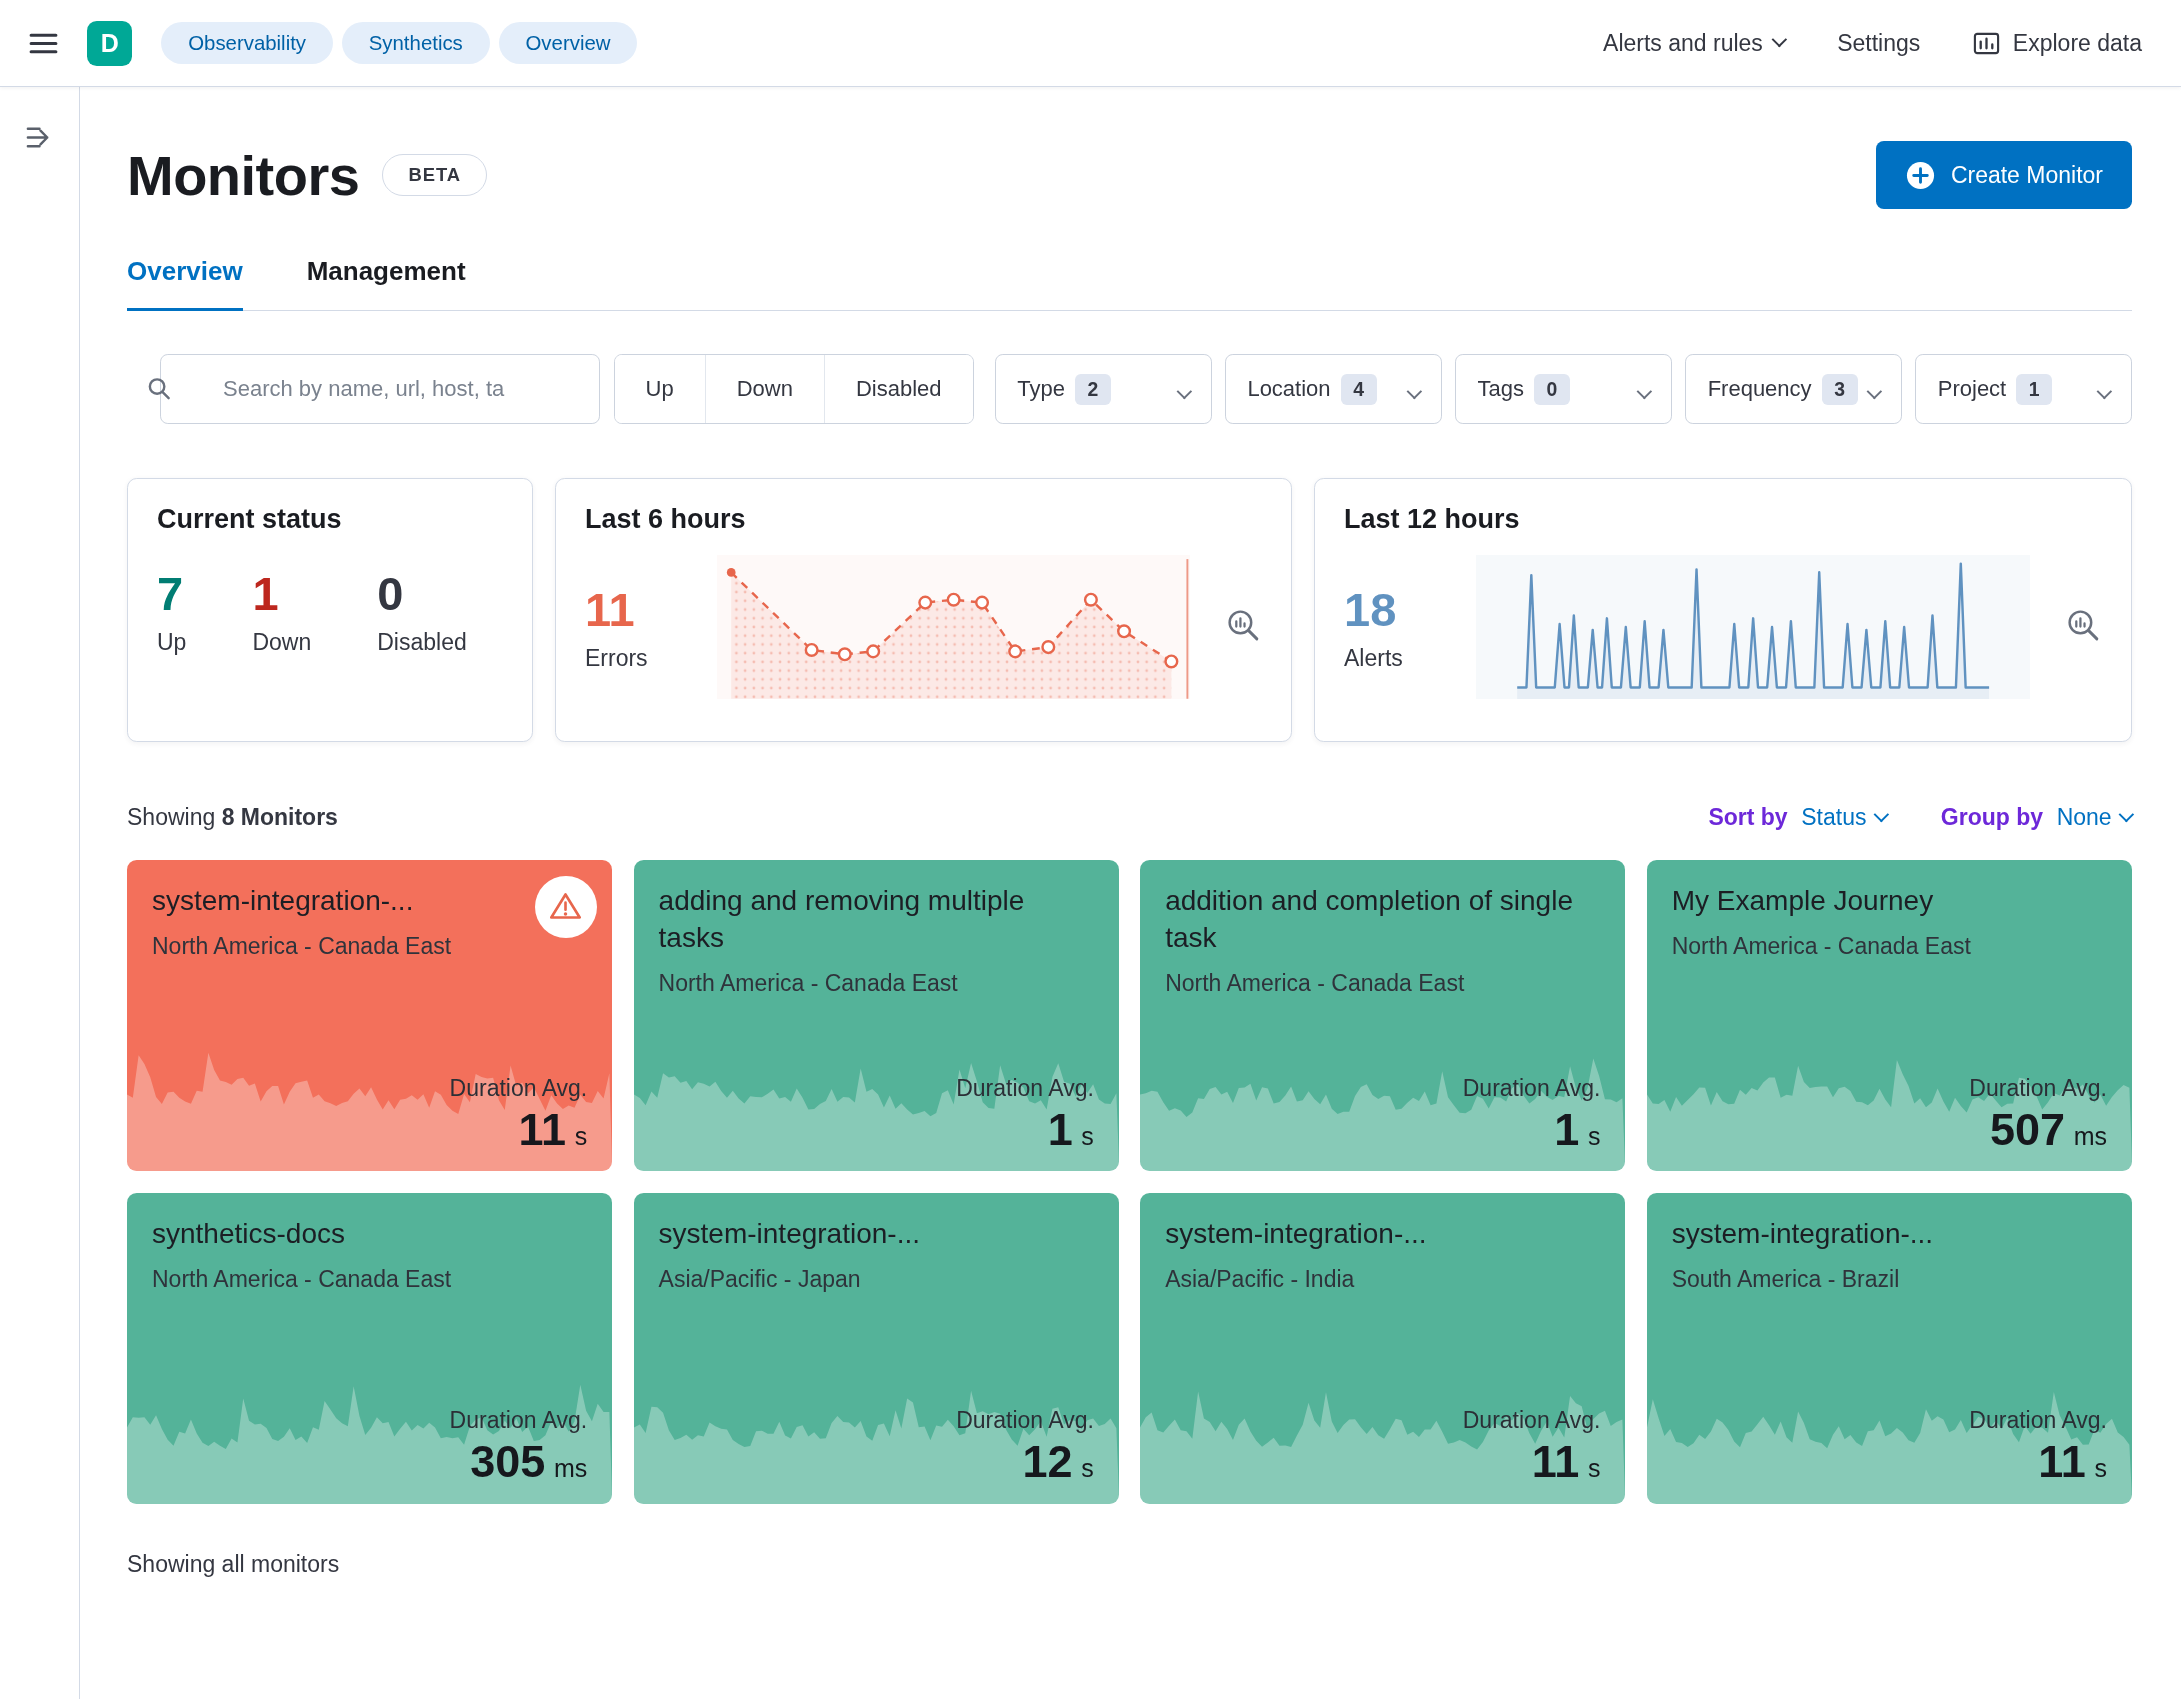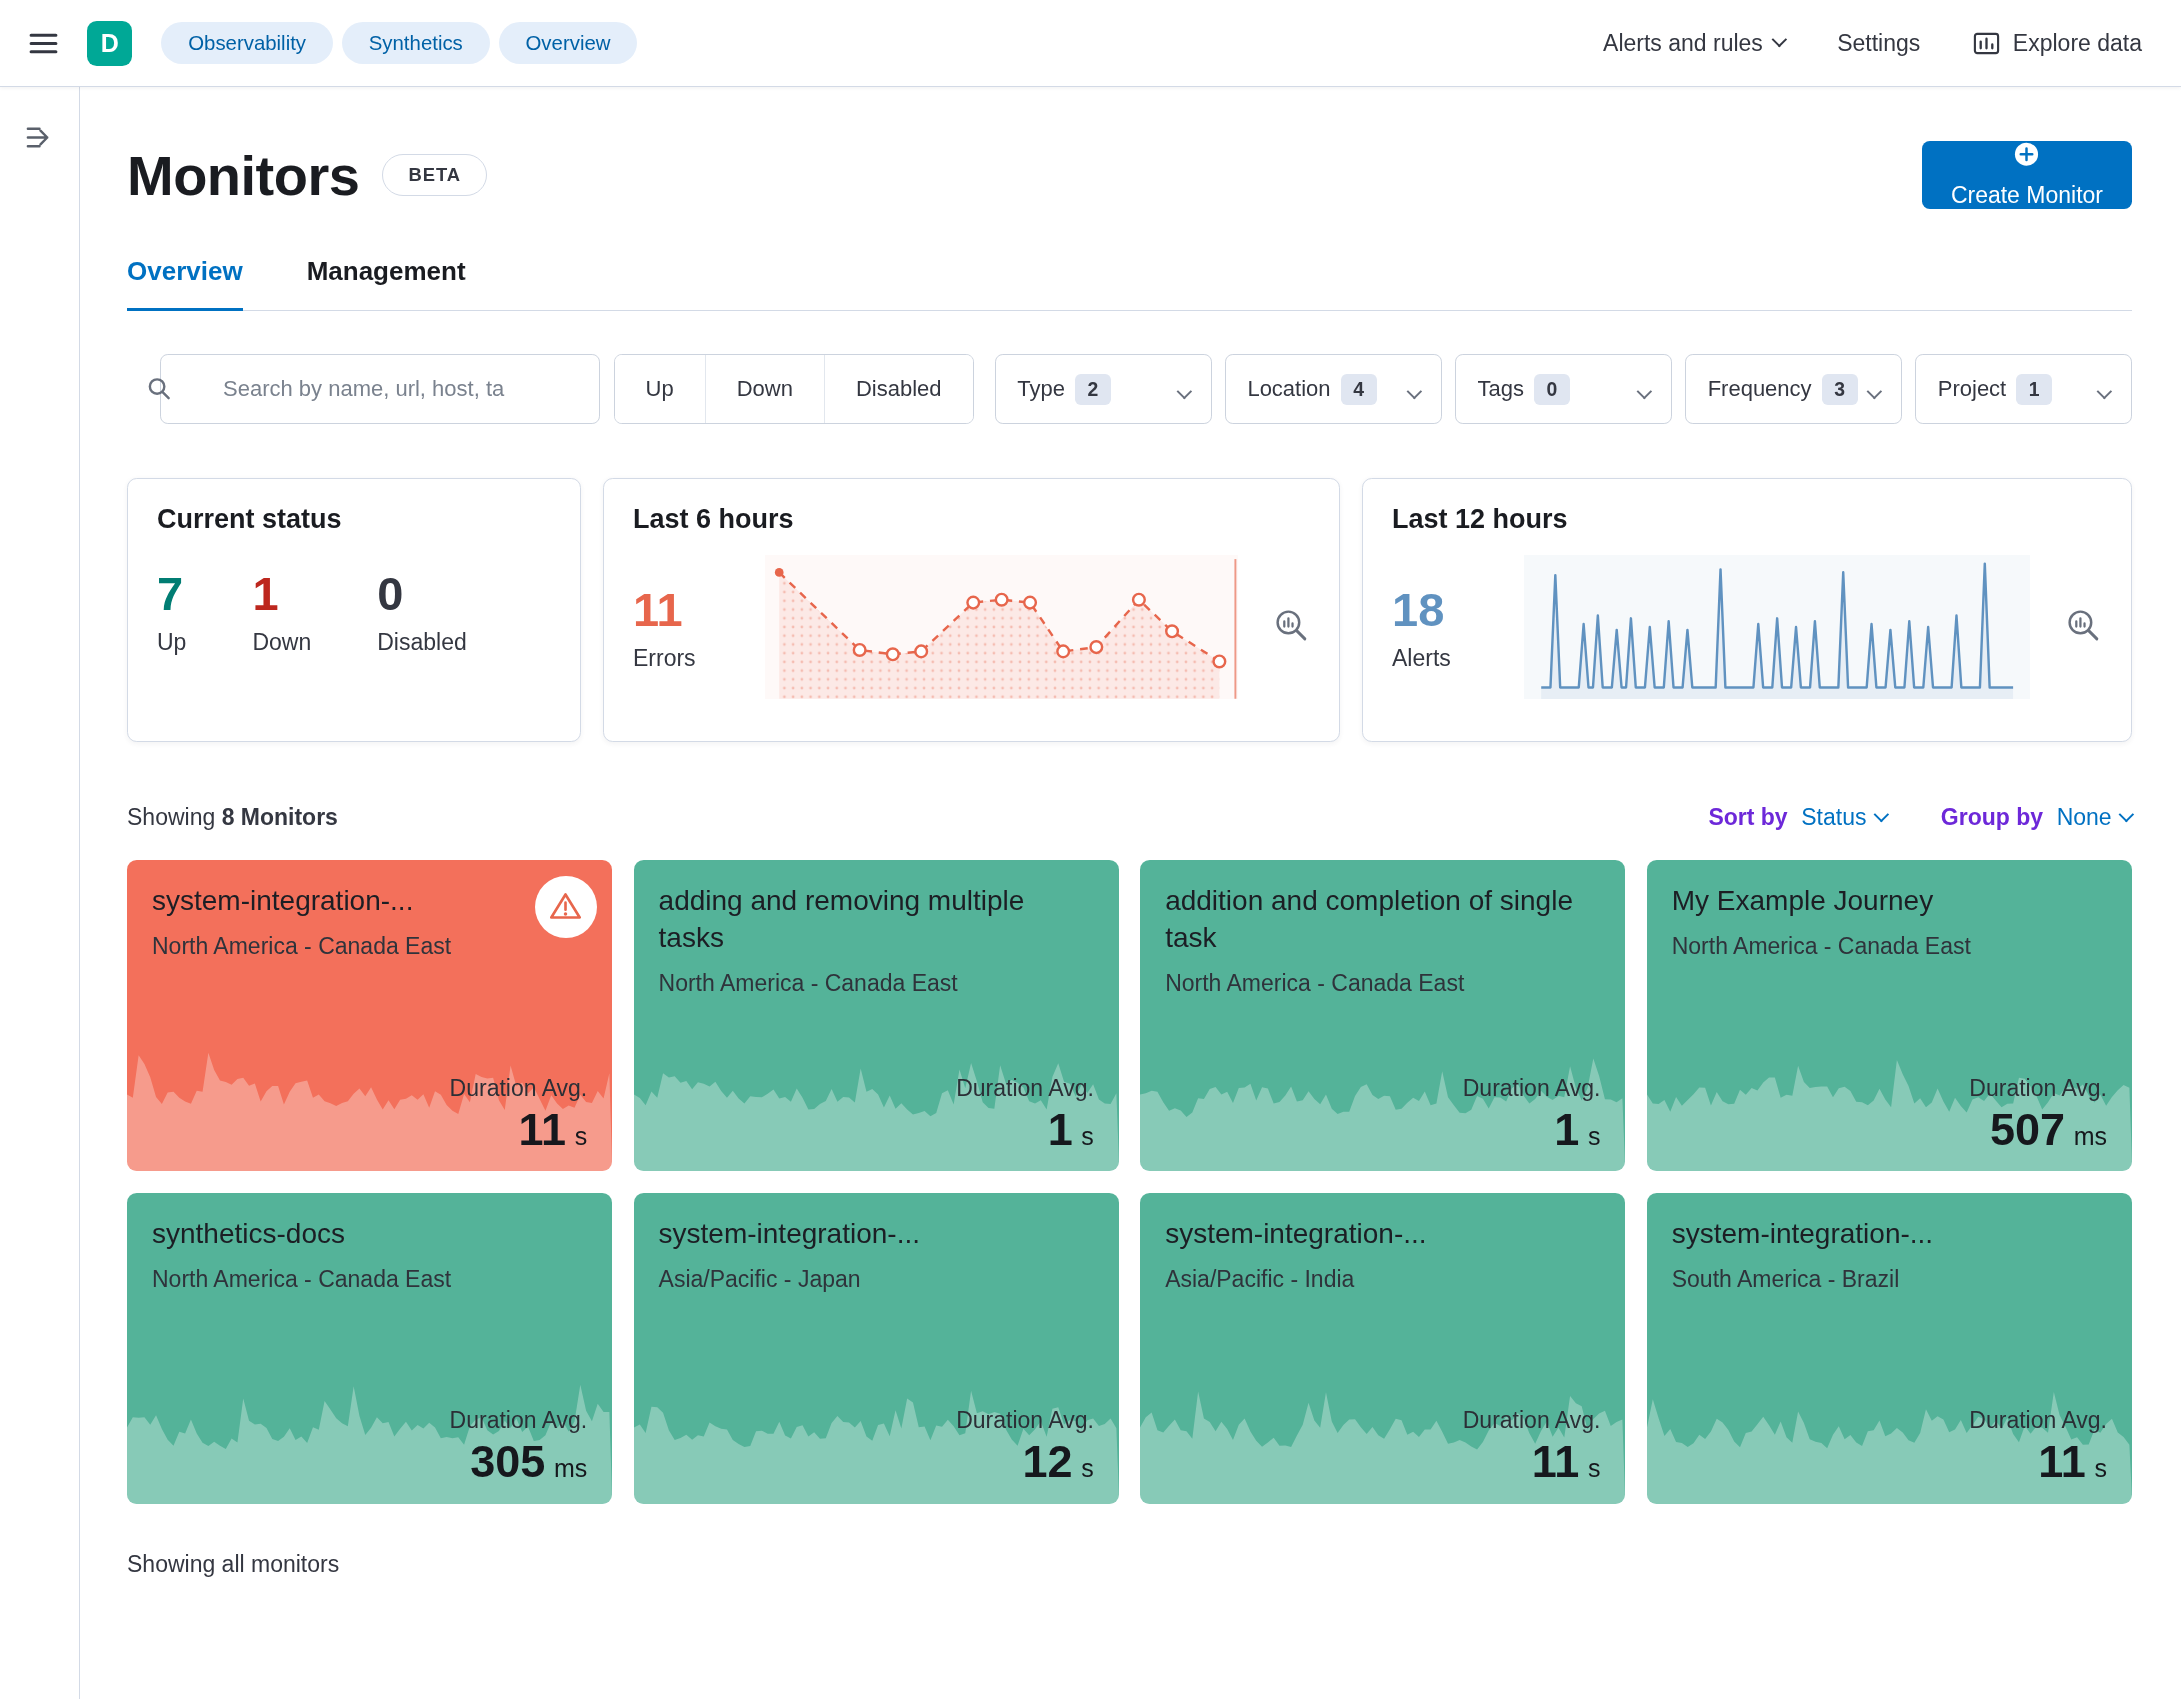--- a/index.html
+++ b/index.html
@@ -26,21 +26,21 @@
   .left-rail { width:80px; border-right:1px solid #d3dae6; padding-top:27px; display:flex; justify-content:center; align-items:flex-start; }
   .expand-btn { background:none; border:none; cursor:pointer; padding:7.8px; }
   .main { flex:1; padding:54px 49px 45px 47px; overflow:hidden; }
 
   
   .page-head { display:flex; align-items:center; }
   h1.page-title { font-size:56px; font-weight:800; color:#1a1c21; letter-spacing:-0.5px; }
   .beta-badge { margin-left:23px; border:1.9px solid #d3dae6; border-radius:27px; padding:8.7px 25px;
                 font-size:18.4px; font-weight:700; letter-spacing:1px; color:#343741; }
   .create-btn { margin-left:auto; height:68px; background:#0071c2; border:none; border-radius:7.8px; color:#fff;
-                font-size:23px; font-weight:500; padding:0 29px; display:flex; align-items:center; gap:14.6px; cursor:pointer; font-family:inherit;flex-direction:column; }
+                font-size:23px; font-weight:500; padding:0 29px; display:flex; align-items:center; gap:14.6px; cursor:pointer; font-family:inherit; }
 
   
   .tabs { margin-top:47px; border-bottom:1px solid #d3dae6; display:flex; gap:64px; }
   .tab { font-size:26px; font-weight:700; color:#1a1c21; padding-bottom:21.3px; cursor:pointer; }
   .tab.active { color:#0071c2; border-bottom:3.9px solid #0071c2; margin-bottom:-1px; }
 
   
   .filter-row { margin-top:43px; display:flex; gap:13.6px; height:70px; }
   .search-wrap { position:relative; width:473px; flex:none;padding-left:33px; }
   .search-input { width:100%; height:100%; border:1px solid #ccd3de; border-radius:7.8px; padding:0 19.4px 0 62px;
@@ -54,21 +54,21 @@
   .filter-dropdowns { display:flex; gap:13.6px; flex:1; margin-left:7.8px; }
   .filter-btn { flex:1; border:1px solid #ccd3de; border-radius:7.8px; background:#fff; display:flex; align-items:center;
                 padding:0 21.3px; gap:10px; font-size:22px; color:#343741; cursor:pointer; font-family:inherit; }
   .filter-btn .count { background:#e0e6f1; border-radius:5.8px; padding:3.9px 12.6px; font-size:19.4px; font-weight:600; color:#343741; }
   .filter-btn .chev-wrap { margin-left:auto; color:#69707d; }
 
   
   .stats-row { margin-top:54px; display:flex; gap:22px; }
   .stat-card { border:1px solid #d3dae6; border-radius:9.7px; background:#fff; padding:25px 29px; height:264px;
                box-shadow:0 1.9px 5.8px rgba(52,55,65,0.06); }
-  .stat-card.c1 { width:454px; flex:none; }
+  .stat-card.c1 { width:406px; flex:none; }
   .stat-card.c2 { width:737px; flex:none; }
   .stat-card.c3 { flex:1; }
   .stat-title { font-size:27px; font-weight:700; color:#1a1c21; }
   .cs-items { display:flex; gap:66px; margin-top:31px; }
   .cs-value { font-size:47px; font-weight:700; }
   .cs-label { font-size:23px; color:#343741; margin-top:7.8px; }
   .stat-body { display:flex; align-items:center; margin-top:19.4px; gap:25px; }
   .stat-num-block { flex:none; min-width:107px; }
   .stat-num { font-size:47px; font-weight:700; }
   .stat-num.errors { color:#e7664c; }

